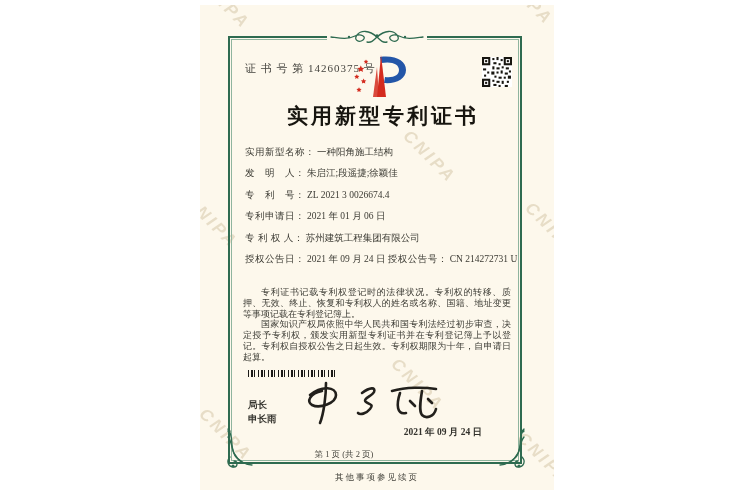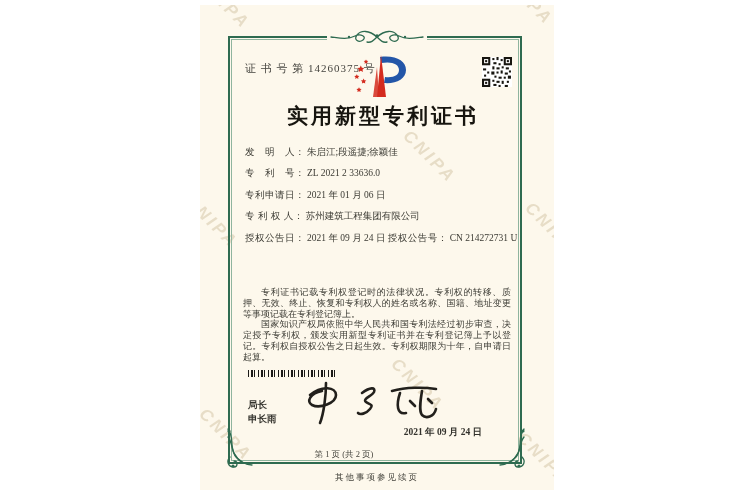--- a/index.html
+++ b/index.html
@@ -164,24 +164,27 @@
           <path d="M20,8 l0.9,1.8 2,0.25 -1.45,1.35 0.35,2 -1.8,-1 -1.8,1 0.35,-2 -1.45,-1.35 2,-0.25 Z" transform="scale(0.8)"></path>
           <path d="M10,38 l0.9,1.8 2,0.25 -1.45,1.35 0.35,2 -1.8,-1 -1.8,1 0.35,-2 -1.45,-1.35 2,-0.25 Z" transform="scale(0.9)"></path>
         </g>
       </svg>
     </div>
 
     <div class="title">实用新型专利证书</div>
 
     <div class="fields">
       <div class="row">
+        <span class="lab">实用新型名称：</span><span class="val">一种阳角施工结构</span>
+      </div>
+      <div class="row">
         <span class="lab">发　明　人：</span><span class="val">朱启江;段遥捷;徐颖佳</span>
       </div>
       <div class="row">
-        <span class="lab">专　利　号：</span><span class="val">ZL 2021 2 33636.0</span>
+        <span class="lab">专　利　号：</span><span class="val">ZL 2021 3 0026674.4</span>
       </div>
       <div class="row">
         <span class="lab">专利申请日：</span><span class="val">2021 年 01 月 06 日</span>
       </div>
       <div class="row">
         <span class="lab">专 利 权 人：</span><span class="val">苏州建筑工程集团有限公司</span>
       </div>
       <div class="row">
         <span class="lab">授权公告日：</span><span class="val">2021 年 09 月 24 日</span>
         <span class="lab pair2">授权公告号：</span><span class="val">CN 214272731 U</span>

